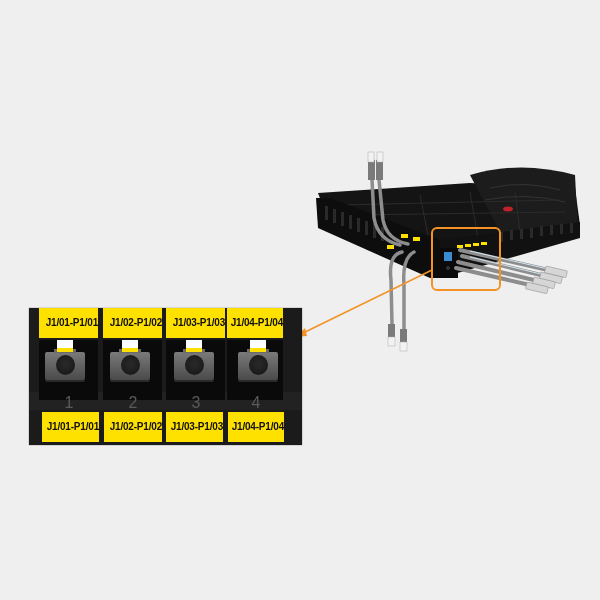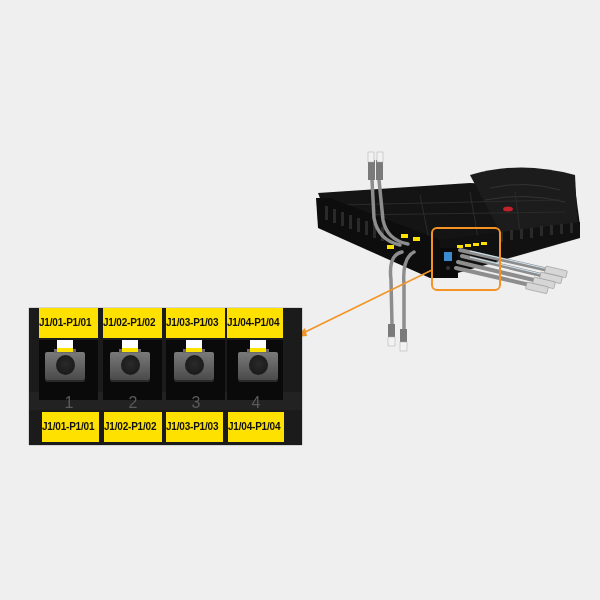--- a/index.html
+++ b/index.html
@@ -1,21 +1,21 @@
 <!DOCTYPE html>
 <html><head>
 <meta charset="utf-8">
 <style>
   html, body { margin:0; padding:0; }
   body { width:600px; height:600px; background:#efefef; position:relative; overflow:hidden; font-family:"Liberation Sans", sans-serif; }
   .stage { position:absolute; left:0; top:0; width:600px; height:600px; }
 
   
   .panel { position:absolute; left:29px; top:308px; width:273px; height:137px; background:#1b1b1b; box-shadow:0 0 1px #555; }
-  .label { position:absolute; background:#ffe100; color:#111; font-family:"Liberation Sans", sans-serif; font-weight:bold; font-size:10px; text-align:left; line-height:30px; height:30px; letter-spacing:-0.2px; }
+  .label { position:absolute; background:#ffe100; color:#111; font-family:"Liberation Sans", sans-serif; font-weight:bold; font-size:10px; text-align:right; line-height:30px; height:30px; letter-spacing:-0.2px; }
   .port-col { position:absolute; top:32px; height:60px; background:#0a0a0a; }
   .num { position:absolute; top:86px; width:56px; text-align:center; color:#5a5a5a; font-size:16px; font-family:"Liberation Sans", sans-serif; }
   .num-strip { position:absolute; left:0; top:84px; width:273px; height:18px; background:#222; }
   .port { position:absolute; width:40px; height:28px; background:linear-gradient(#7a7a7a,#4a4a4a); border-radius:2px; box-shadow:0 2px 0 #2a2a2a; }
   .port .hole { position:absolute; left:11px; top:3px; width:19px; height:20px; border-radius:50%; background:radial-gradient(circle at 50% 45%, #2a2a2a, #151515); }
   .port .latch { position:absolute; left:12px; top:-12px; width:16px; height:12px; background:linear-gradient(#fff 0 65%, #ffe100 65% 100%); }
   .port .neck { position:absolute; left:9px; top:-3px; width:22px; height:4px; background:#6a6a6a; }
 
   
   .device { position:absolute; left:0; top:0; width:600px; height:600px; }

